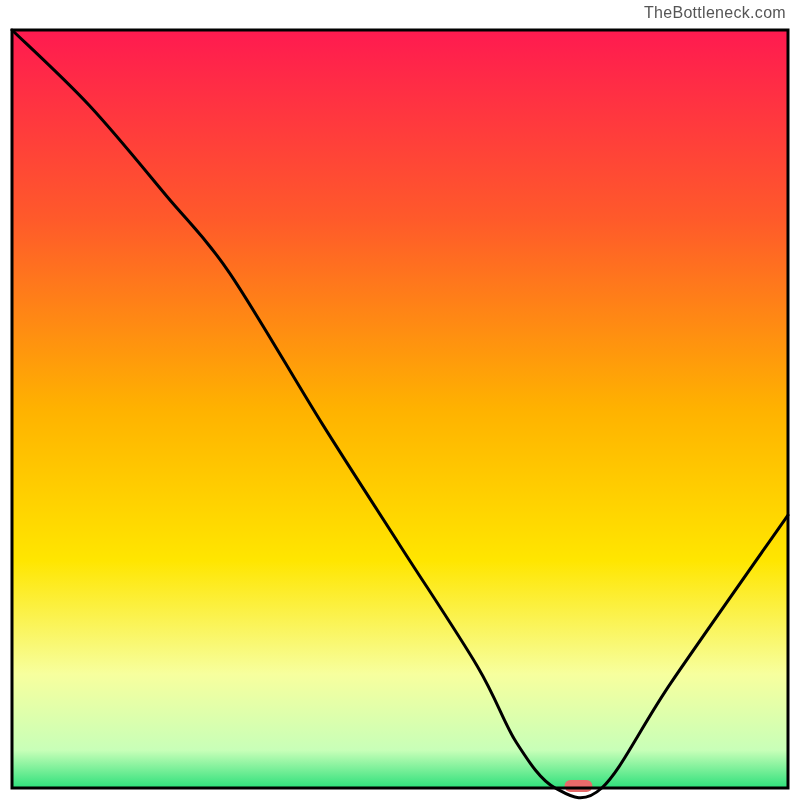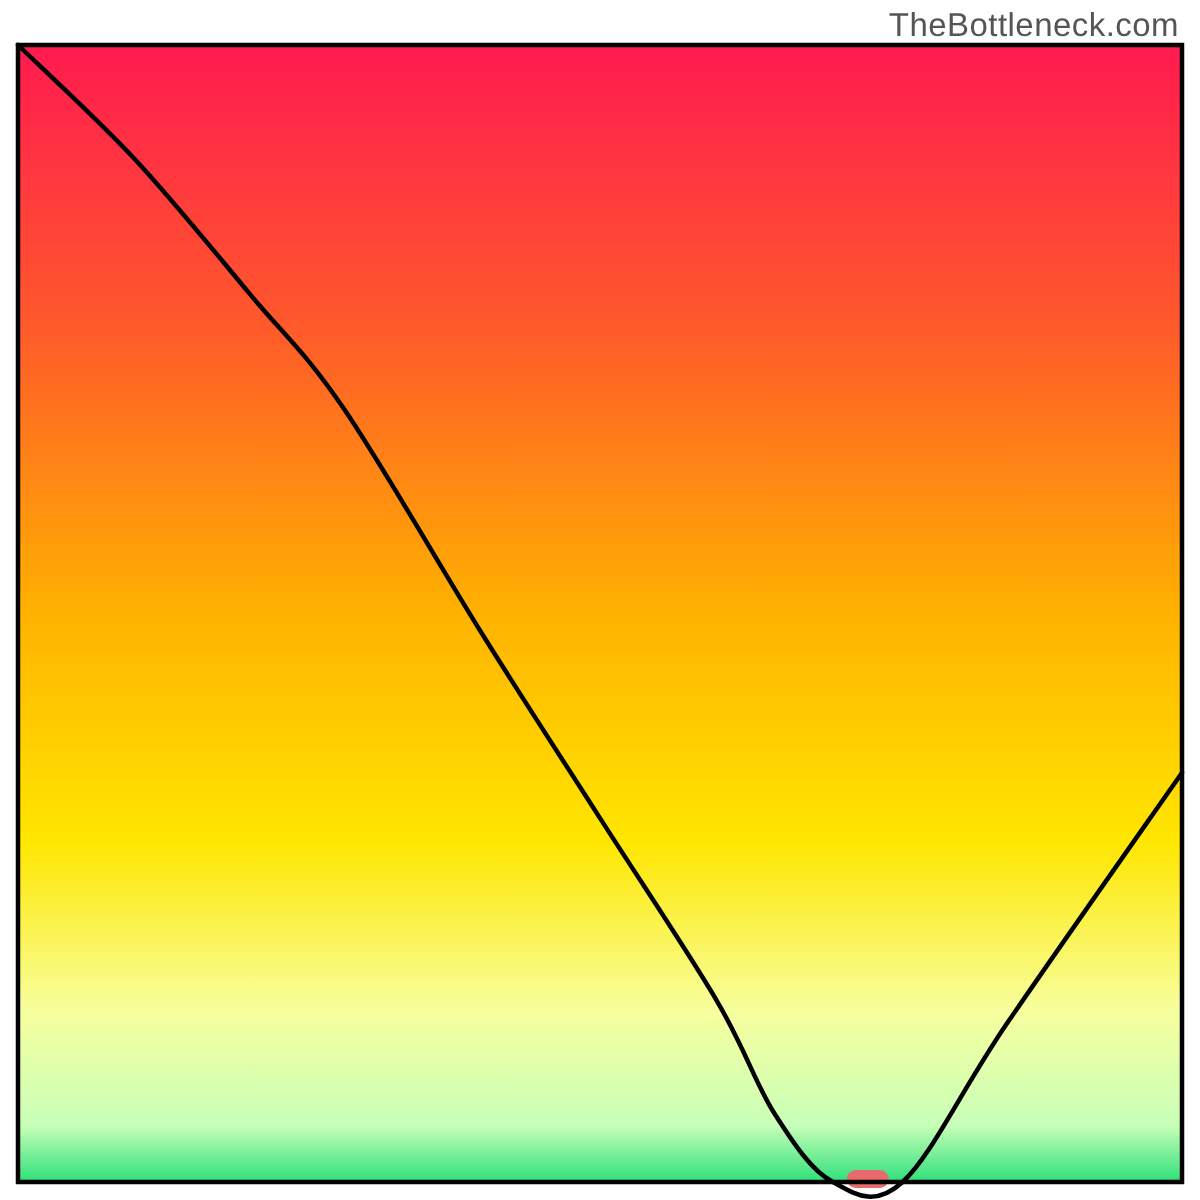--- a/index.html
+++ b/index.html
@@ -12,21 +12,21 @@
   }
   .container {
     position: relative;
     width: 800px;
     height: 800px;
   }
   .watermark {
     position: absolute;
     top: 4px;
     right: 14px;
-    font-size: 22px;
+    font-size: 16px;
     color: #555555;
     font-weight: 500;
     letter-spacing: 0.3px;
     z-index: 5;
   }
   svg {
     display: block;
   }
 </style>
 </head>

